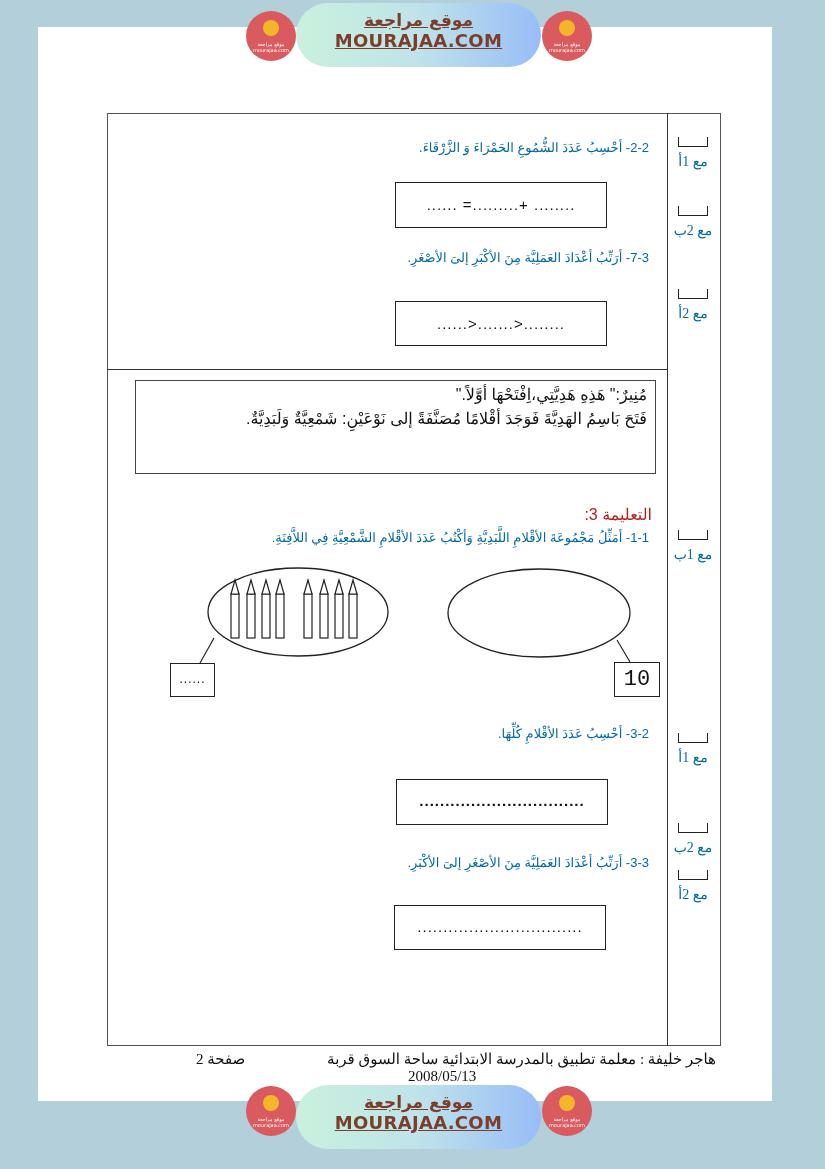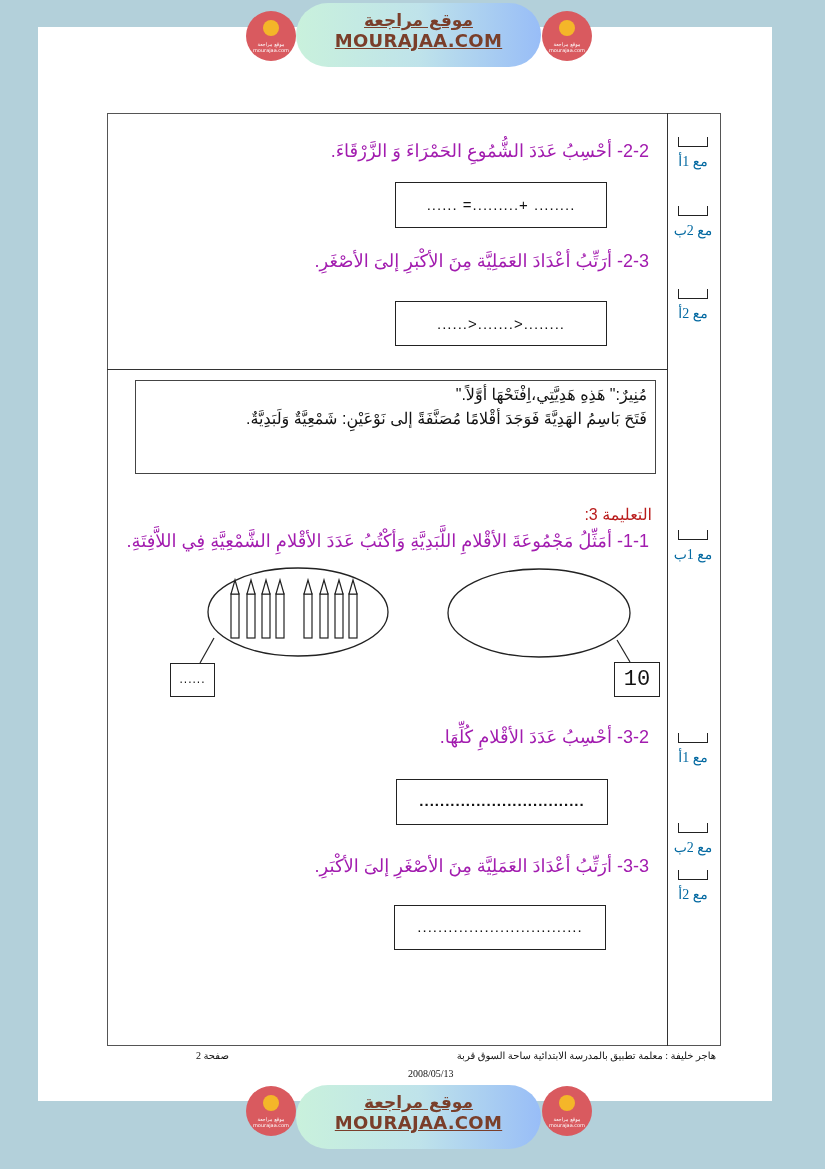--- a/index.html
+++ b/index.html
@@ -53,21 +53,21 @@
     border:1px solid #555; box-sizing:border-box;
   }
   .col-div {
     position:absolute; left:667px; top:113px; width:1px; height:933px; background:#333;
   }
   .h-div {
     position:absolute; left:107px; top:369px; width:561px; height:1px; background:#333;
   }
   .q {
     position:absolute; direction:rtl; text-align:center;
-    font-family:"Liberation Sans", sans-serif; font-size:18px; color:#a21caf;
+    font-family:"Liberation Sans", sans-serif; font-size:13px; color:#0369a1;
     white-space:nowrap;
   }
   .ansbox {
     position:absolute; border:1.5px solid #222; box-sizing:border-box;
     font-family:"Liberation Sans", sans-serif; font-size:15px; color:#111;
     text-align:center; line-height:36px; letter-spacing:1px;
   }
   .sanad {
     position:absolute; left:135px; top:380px; width:521px; height:94px;
     border:1.5px solid #444; box-sizing:border-box;
@@ -81,21 +81,21 @@
   .score {
     position:absolute; width:50px; text-align:center; direction:rtl;
     font-family:"Liberation Serif", serif; font-size:14px; color:#0369a1;
   }
   .score .bracket {
     display:block; margin:0 auto 6px auto; width:30px; height:10px;
     border:1.5px solid #222; border-top:none; box-sizing:border-box;
   }
   .footer {
     position:absolute; direction:rtl; font-family:"Liberation Serif", serif;
-    font-size:10px; color:#111; white-space:nowrap;
+    font-size:15px; color:#111; white-space:nowrap;
   }
   svg { position:absolute; overflow:visible; }
 </style>
 </head>
 <body>
 
 <div class="page"></div>
 
 <div class="banner top">
   <div class="badge left">
@@ -112,21 +112,21 @@
   </div>
 </div>
 
 <div class="frame"></div>
 <div class="col-div"></div>
 <div class="h-div"></div>
 
 <div class="q" style="right:176px; top:140px;">2-2- أحْسِبُ عَدَدَ الشُّمُوعِ الحَمْرَاءَ وَ الزَّرْقَاءَ.</div>
 <div class="ansbox" style="left:395px; top:182px; width:212px; height:46px; line-height:44px;">...... =.........+  ........</div>
 
-<div class="q" style="right:176px; top:250px;">2-3- أرَتِّبُ أعْدَادَ العَمَلِيَّة مِنَ الأكْبَرِ إلىَ الأصْغَرِ.</div>
+<div class="q" style="right:176px; top:250px;">7-3- أرَتِّبُ أعْدَادَ العَمَلِيَّة مِنَ الأكْبَرِ إلىَ الأصْغَرِ.</div>
 <div class="ansbox" style="left:395px; top:301px; width:212px; height:45px; line-height:43px;">......&gt;.......&gt;........</div>
 
 <div class="sanad">
   <div>مُنِيرٌ:" هَذِهِ هَدِيَّتِي،اِفْتَحْهَا أوَّلاً."</div>
   <div>فَتَحَ بَاسِمُ الهَدِيَّةَ فَوَجَدَ أقْلامًا مُصَنَّفَةً إلى نَوْعَيْنِ: شَمْعِيَّةٌ وَلَبَدِيَّةٌ.</div>
 </div>
 
 <div class="inst-title">التعليمة 3:</div>
 <div class="q" style="right:176px; top:530px;">1-1- أمَثِّلُ مَجْمُوعَةَ الأقْلامِ اللَّبَدِيَّةِ وَأكْتُبُ عَدَدَ الأقْلامِ الشَّمْعِيَّةِ فِي اللاَّفِتَةِ.</div>
 

